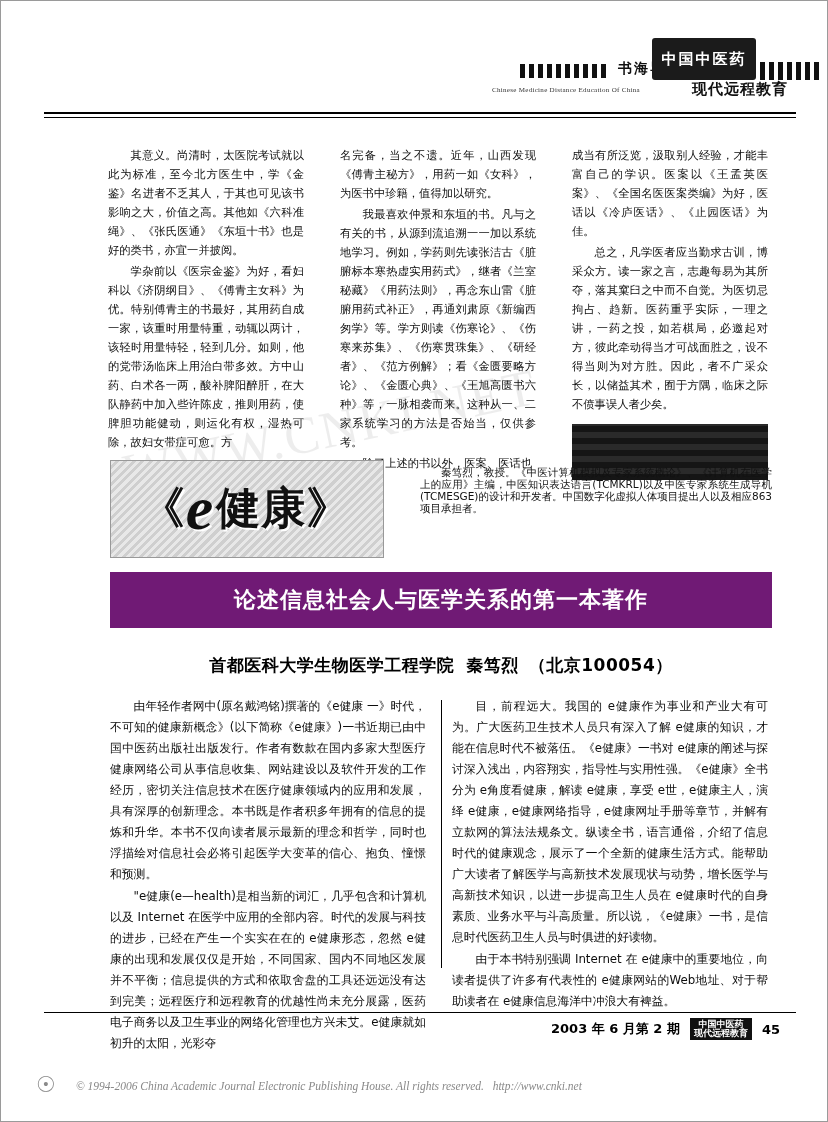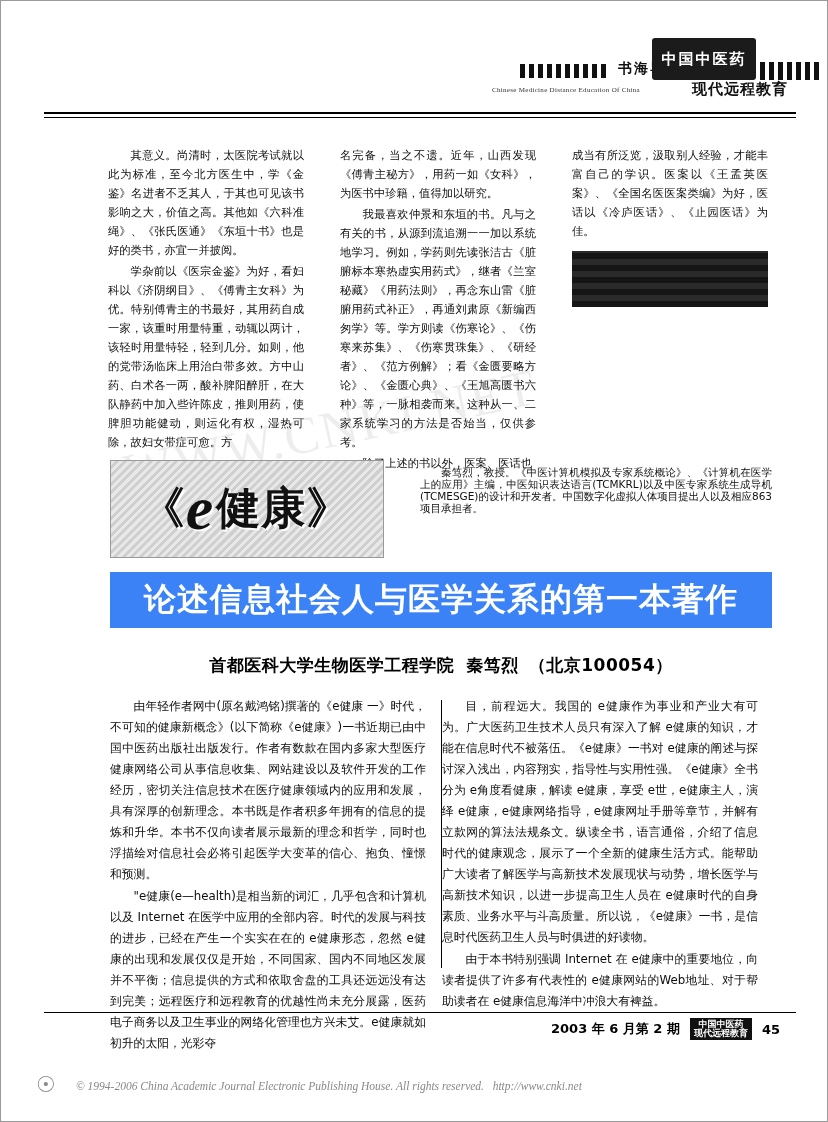--- a/index.html
+++ b/index.html
@@ -186,26 +186,26 @@
     text-indent: 2em;
     color: #111;
   }
   
   .banner {
     position: absolute;
     left: 110px;
     top: 572px;
     width: 662px;
     height: 56px;
-    background: #3b82f6;
+    background: #701a75;
     color: #fff;
     display: flex;
     align-items: center;
     justify-content: center;
-    font-size: 32px;
+    font-size: 22px;
     font-weight: bold;
     letter-spacing: 1px;
   }
   
   .byline {
     position: absolute;
     left: 110px;
     top: 654px;
     width: 662px;
     text-align: center;
@@ -215,21 +215,21 @@
   }
   .byline .name { margin-left: 12px; }
   .byline .addr { margin-left: 10px; font-weight: bold; }
   
   .botcols {
     position: absolute;
     left: 110px;
     top: 696px;
     width: 662px;
     display: flex;
-    gap: 16px;
+    gap: 26px;
   }
   .bcol {
     width: 316px;
     font-size: 11.8px;
     line-height: 21px;
     text-align: justify;
     color: #0d0d0d;
   }
   .bcol p { margin: 0 0 1px 0; text-indent: 2em; }
   .vline-bot {
@@ -317,20 +317,21 @@
       <p>其意义。尚清时，太医院考试就以此为标准，至今北方医生中，学《金鉴》名进者不乏其人，于其也可见该书影响之大，价值之高。其他如《六科准绳》、《张氏医通》《东垣十书》也是好的类书，亦宜一并披阅。</p>
       <p>学杂前以《医宗金鉴》为好，看妇科以《济阴纲目》、《傅青主女科》为优。特别傅青主的书最好，其用药自成一家，该重时用量特重，动辄以两计，该轻时用量特轻，轻到几分。如则，他的党带汤临床上用治白带多效。方中山药、白术各一两，酸补脾阳醉肝，在大队静药中加入些许陈皮，推则用药，使脾胆功能健动，则运化有权，湿热可除，故妇女带症可愈。方</p>
     </div>
     <div class="col">
       <p class="noind">名完备，当之不遗。近年，山西发现《傅青主秘方》，用药一如《女科》，为医书中珍籍，值得加以研究。</p>
       <p>我最喜欢仲景和东垣的书。凡与之有关的书，从源到流追溯一一加以系统地学习。例如，学药则先读张洁古《脏腑标本寒热虚实用药式》，继者《兰室秘藏》《用药法则》，再念东山雷《脏腑用药式补正》，再通刘肃原《新编西匆学》等。学方则读《伤寒论》、《伤寒来苏集》、《伤寒贯珠集》、《研经者》、《范方例解》；看《金匮要略方论》、《金匮心典》、《王旭高匮书六种》等，一脉相袭而来。这种从一、二家系统学习的方法是否始当，仅供参考。</p>
       <p>除了上述的书以外，医案、医话也</p>
     </div>
     <div class="col">
       <p class="noind">成当有所泛览，汲取别人经验，才能丰富自己的学识。医案以《王孟英医案》、《全国名医医案类编》为好，医话以《冷庐医话》、《止园医话》为佳。</p>
+      <p>总之，凡学医者应当勤求古训，博采众方。读一家之言，志趣每易为其所夺，落其窠臼之中而不自觉。为医切忌拘占、趋新。医药重乎实际，一理之讲，一药之投，如若棋局，必邀起对方，彼此牵动得当才可战面胜之，设不得当则为对方胜。因此，者不广采众长，以储益其术，囿于方隅，临床之际不偾事误人者少矣。</p>
       <div class="blackblock"></div>
     </div>
   </div>
 
   <div class="ehealth">
     <div class="ebox"></div>
     <div class="etext">
       <span>《</span>
         <span class="eglyph">e</span>
         <span>健康</span>

